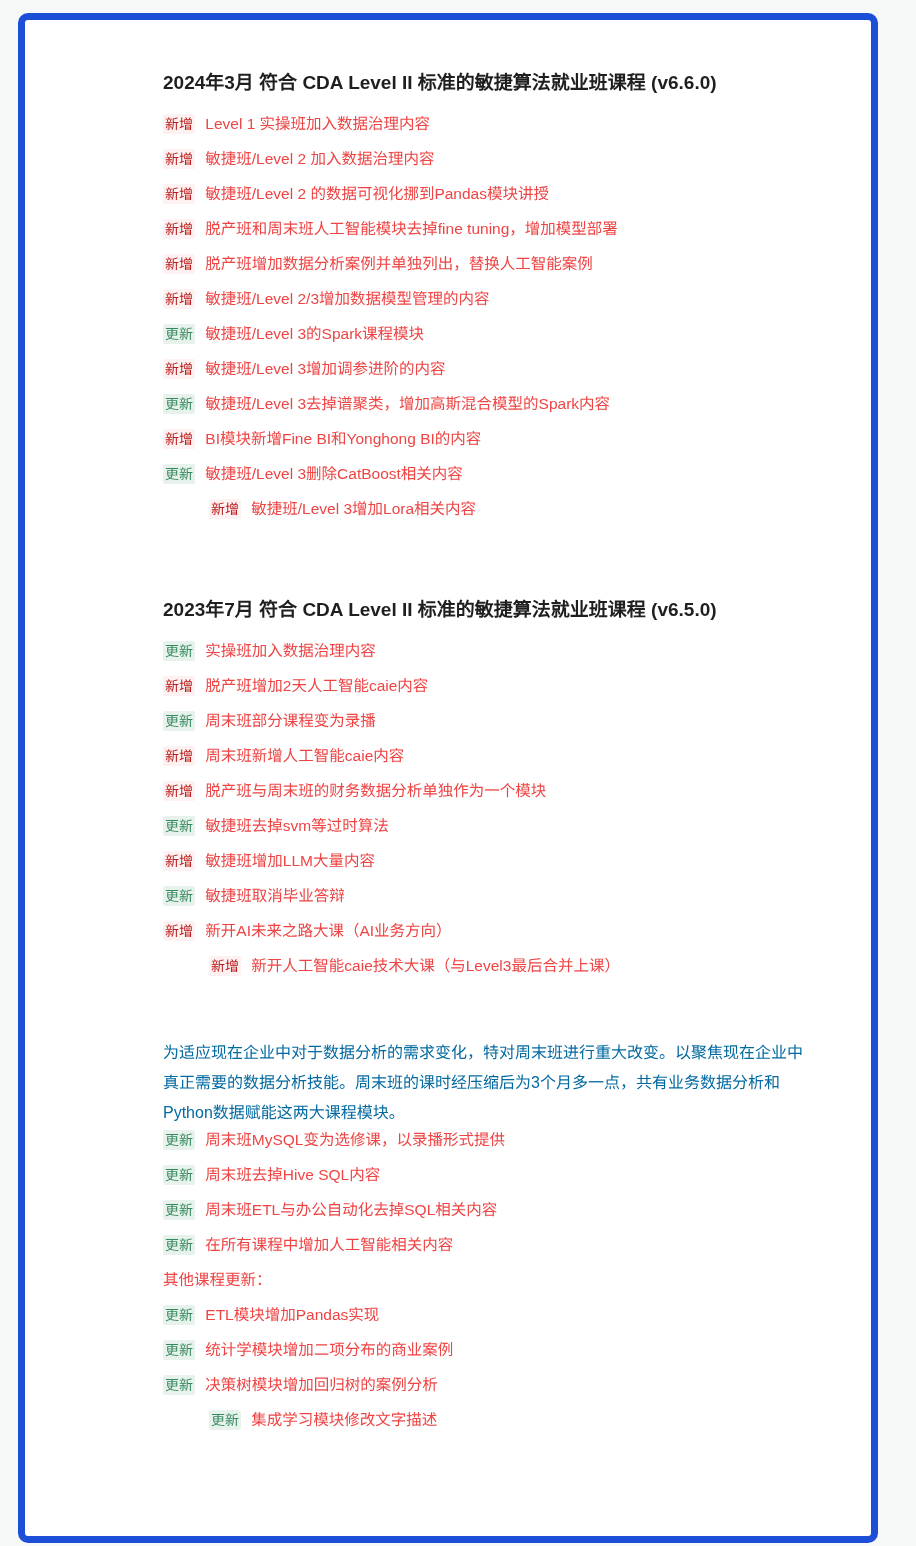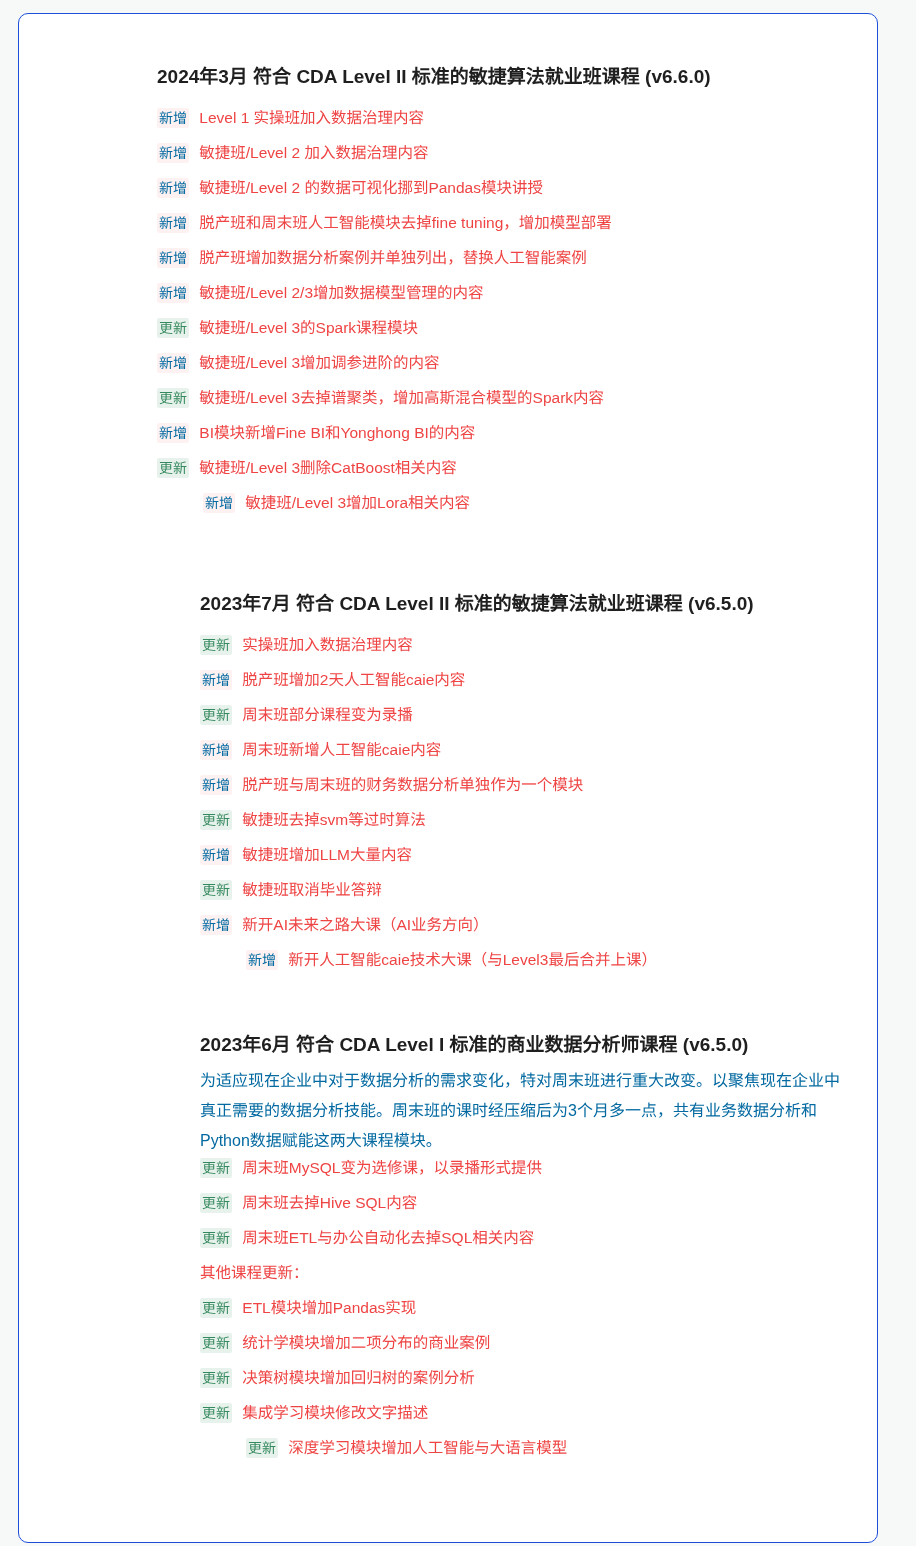--- a/index.html
+++ b/index.html
@@ -12,36 +12,36 @@
     font-family: "Liberation Sans", "DejaVu Sans", sans-serif;
   }
   .card {
     position: absolute;
     left: 18px;
     top: 13px;
     width: 860px;
     height: 1530px;
     box-sizing: border-box;
     background: #ffffff;
-    border: 1px solid #1d4ed8;
+    border: 7px solid #1d4ed8;
     border-radius: 10px;
     overflow: hidden;
   }
   .content {
     padding: 50px 20px 0 138px;
     width: 660px;
   }
   .section-title {
     margin: 0 0 18px 0;
     font-size: 19px;
     line-height: 26px;
     font-weight: 700;
     color: #1f1f1f;
   }
-  .section + .section { margin-top: 78px; margin-left: 43px; }
+  .section + .section { margin-top: 78px; }
   .section.s3 { margin-top: 62px; }
   .section.s3 .section-title { margin-bottom: 8px; }
   .intro {
     margin: 0 0 2px 0;
     width: 652px;
     font-size: 16px;
     line-height: 30px;
     color: #0369a1;
   }
   .row {
@@ -54,21 +54,21 @@
   .row:last-child { margin-bottom: 0; padding-left: 46px; }
   .badge {
     display: inline-block;
     font-size: 14px;
     line-height: 18px;
     padding: 1px 2px;
     border-radius: 2px;
     margin-right: 6px;
     vertical-align: baseline;
   }
-  .badge.new    { color: #0369a1; background: #fdf2f1; text-align: right; }
+  .badge.new    { color: #b91c1c; background: #fdf2f1; text-align: right; }
   .badge.update { color: #35895e; background: #e8f2ec; }
   .item-text { color: #ef4444; }
 </style>
 </head>
 <body>
 
 <div class="card">
   <div class="content">
 
     <div class="section">
@@ -161,53 +161,52 @@
         <span class="badge new">新增</span>
         <span class="item-text">新开AI未来之路大课（AI业务方向）</span>
       </div>
       <div class="row">
         <span class="badge new">新增</span>
         <span class="item-text">新开人工智能caie技术大课（与Level3最后合并上课）</span>
       </div>
     </div>
 
     <div class="section s3">
-      <h2 class="section-title">2023年6月 符合 CDA Level I 标准的商业数据分析师课程 (v6.5.0)</h2>
       <p class="intro">为适应现在企业中对于数据分析的需求变化，特对周末班进行重大改变。以聚焦现在企业中真正需要的数据分析技能。周末班的课时经压缩后为3个月多一点，共有业务数据分析和Python数据赋能这两大课程模块。</p>
       <div class="row">
         <span class="badge update">更新</span>
         <span class="item-text">周末班MySQL变为选修课，以录播形式提供</span>
       </div>
       <div class="row">
         <span class="badge update">更新</span>
         <span class="item-text">周末班去掉Hive SQL内容</span>
       </div>
       <div class="row">
         <span class="badge update">更新</span>
         <span class="item-text">周末班ETL与办公自动化去掉SQL相关内容</span>
       </div>
       <div class="row">
+        <span class="badge update">更新</span>
+        <span class="item-text">在所有课程中增加人工智能相关内容</span>
+      </div>
+      <div class="row">
         <span class="item-text">其他课程更新：</span>
       </div>
       <div class="row">
         <span class="badge update">更新</span>
         <span class="item-text">ETL模块增加Pandas实现</span>
       </div>
       <div class="row">
         <span class="badge update">更新</span>
         <span class="item-text">统计学模块增加二项分布的商业案例</span>
       </div>
       <div class="row">
         <span class="badge update">更新</span>
         <span class="item-text">决策树模块增加回归树的案例分析</span>
       </div>
       <div class="row">
         <span class="badge update">更新</span>
         <span class="item-text">集成学习模块修改文字描述</span>
-      </div>
-      <div class="row">
-        <span class="badge update">更新</span>
-        <span class="item-text">深度学习模块增加人工智能与大语言模型</span>
       </div>
     </div>
 
   </div>
 </div>
 
 </body></html>

